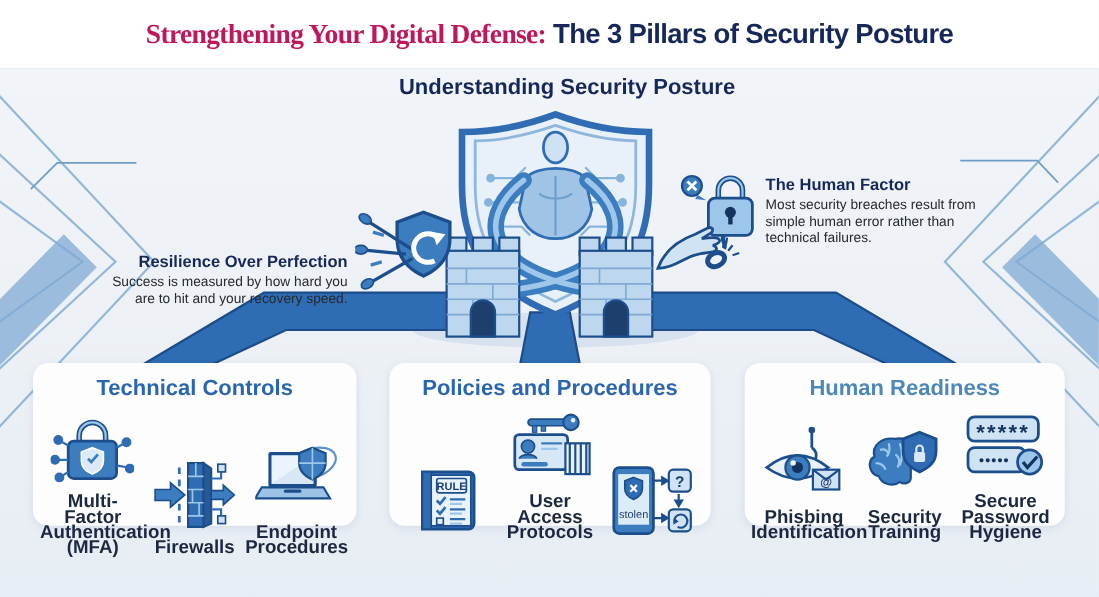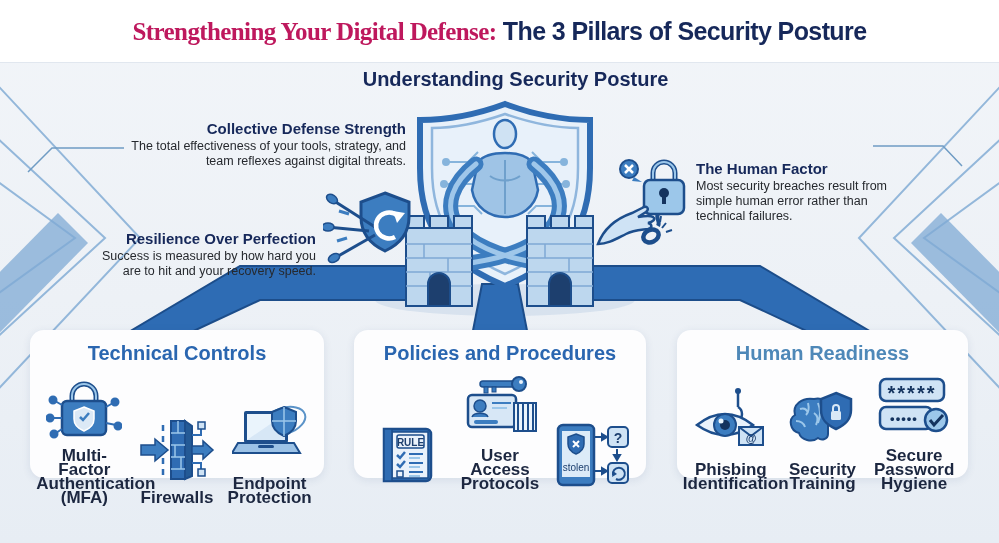--- a/index.html
+++ b/index.html
@@ -127,24 +127,20 @@
     </g>
   </svg>
 
   <div class="header">
     <div class="title">
       <span class="t-blue">Strengthening Your Digital Defense:</span><span class="t-navy"> The 3 Pillars of Security Posture</span>
     </div>
   </div>
   <div class="subtitle">Understanding Security Posture</div>
 
-  <div class="callout co-right" style="left:120px;top:120px;width:286px;">
-    <h3>Collective Defense Strength</h3>
-    <p>The total effectiveness of your tools, strategy, and team reflexes against digital threats.</p>
-  </div>
   <div class="callout co-right" style="left:96px;top:202px;width:220px;margin-top:28px;">
     <h3>Resilience Over Perfection</h3>
     <p>Success is measured by how hard you are to hit and your recovery speed.</p>
   </div>
   <div class="callout co-left" style="left:696px;top:160px;width:212px;">
     <h3>The Human Factor</h3>
     <p>Most security breaches result from simple human error rather than technical failures.</p>
   </div>
 
   <svg class="callout" style="left:323px;top:185px;" width="102" height="85" viewBox="0 0 102 85">
@@ -230,21 +226,21 @@
         <svg width="76" height="70" viewBox="0 0 76 70">
           <ellipse cx="52" cy="20" rx="22" ry="13" fill="none" stroke="#5b93c8" stroke-width="2" transform="rotate(-18 52 20)"></ellipse>
           <rect x="12" y="10" width="44" height="32" rx="2" fill="#1d4e8c"></rect>
           <rect x="15" y="13" width="38" height="26" fill="#d7e7f6"></rect>
           <polygon points="15,13 53,13 15,39" fill="#eaf4fc"></polygon>
           <polygon points="6,42 62,42 68,52 0,52" fill="#9cc2e6" stroke="#1d4e8c" stroke-width="2"></polygon>
           <rect x="26" y="44" width="16" height="3" rx="1.5" fill="#1d4e8c"></rect>
           <path d="M52,6 l12,5 v9 c0,8 -5,12 -12,15 c-7,-3 -12,-7 -12,-15 v-9 z" fill="#3c7dc0" stroke="#1d4e8c" stroke-width="2"></path>
           <path d="M52,6 v29 M40,20 h24" stroke="#9cc7ea" stroke-width="1.5"></path>
         </svg>
-        <div class="icon-label">Endpoint Protection</div>
+        <div class="icon-label">Endpoint Procedures</div>
       </div>
     </div>
   </div>
 
   <div class="card" style="left:354px;width:292px;">
     <h2 class="h-blue">Policies and Procedures</h2>
     <div class="icon-row">
       <div class="icon-col">
         <svg width="76" height="70" viewBox="0 0 76 70">
           <path d="M14,8 h42 a5,5 0 0 1 5,5 v42 a5,5 0 0 1 -5,5 h-42 z" fill="#2f6cb3" stroke="#1d4e8c" stroke-width="2.5"></path>

